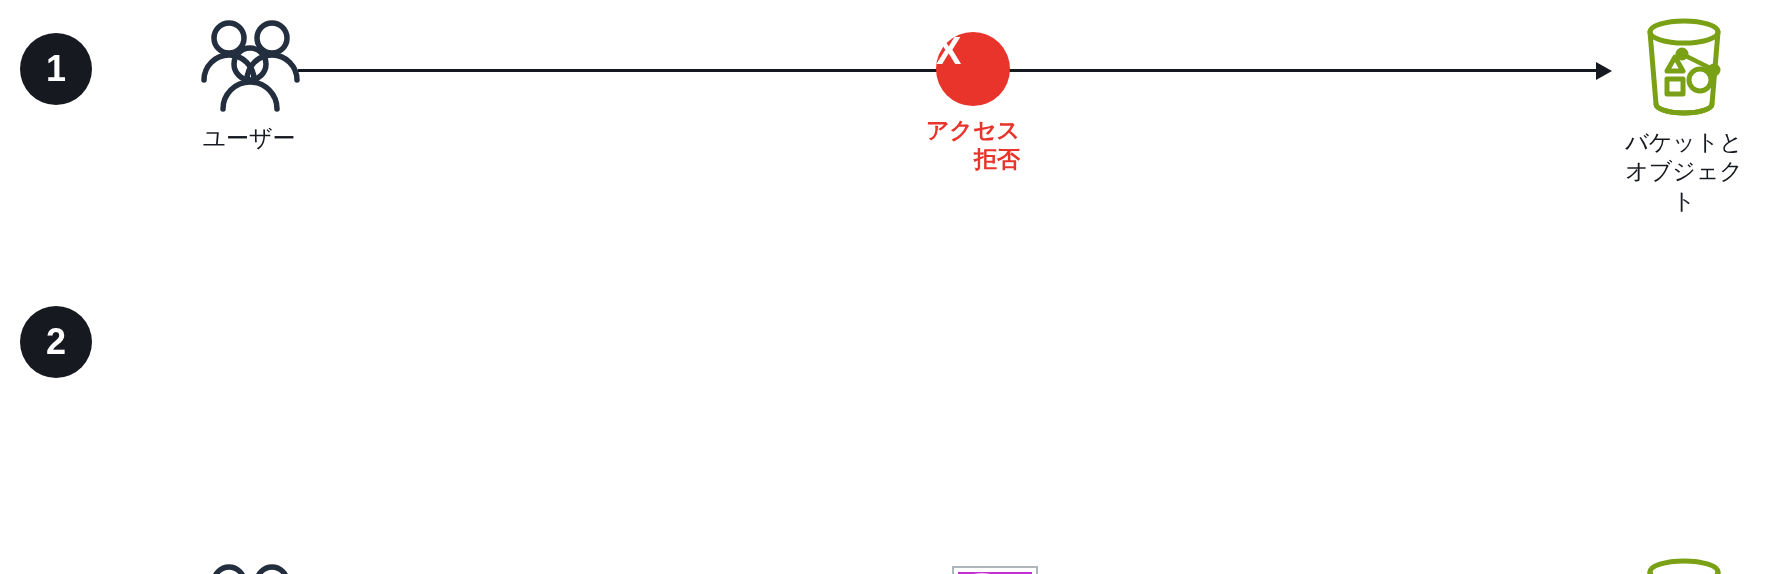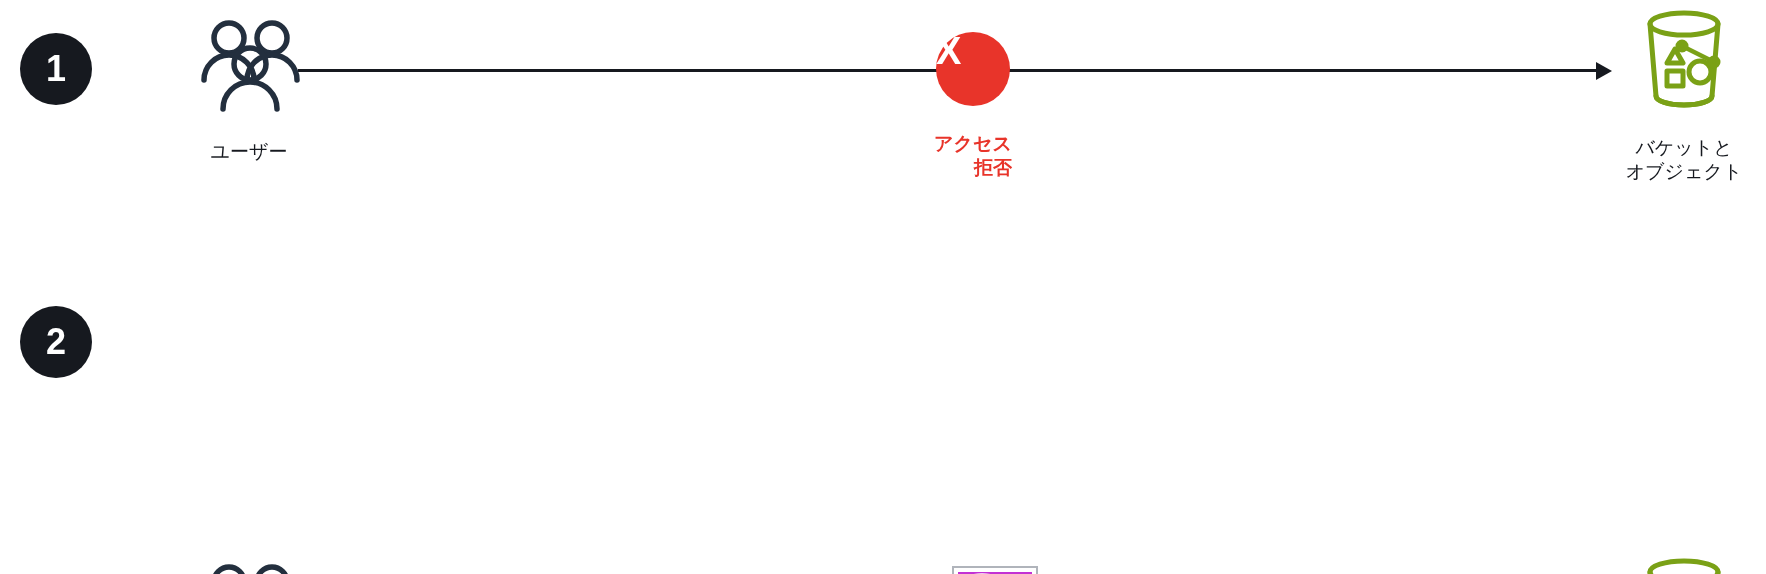--- a/index.html
+++ b/index.html
@@ -50,22 +50,22 @@
     position: absolute;
     display: flex;
     flex-direction: column;
     align-items: center;
   }
   .node .glyph {
     display: block;
     line-height: 0;
   }
   .node .caption {
-    margin-top: 26px;
-    font-size: 19px;
+    margin-top: 10px;
+    font-size: 23px;
     color: #16191f;
     text-align: center;
     line-height: 1.28;
     white-space: pre-line;
   }
   .caption.deny {
     color: #e8342a;
     font-weight: bold;
     text-align: right;
   }
@@ -146,21 +146,21 @@
     </div>
 
     <div class="node" style="left:908px; top:32px; width:130px;">
       <span class="glyph circle-mark deny">
         <span class="x-glyph">X</span>
       </span>
       <span class="caption deny">アクセス
 拒否</span>
     </div>
 
-    <div class="node" style="left:1618px; top:8px; width:132px;">
+    <div class="node" style="left:1618px; top:16px; width:132px;">
       <span class="glyph">
         <svg width="100" height="102" viewBox="0 0 100 102">
           <g fill="none" stroke="#7aa116" stroke-width="5" stroke-linecap="round" stroke-linejoin="round">
             <ellipse cx="50" cy="16" rx="34" ry="11"></ellipse>
             <path d="M16 16 L22 88 a28 9 0 0 0 56 0 L84 16"></path>
             <path d="M22 88 a28 9 0 0 0 56 0"></path>
             <path d="M33 55 L41 41 L49 55 Z"></path>
             <rect x="33" y="63" width="16" height="15"></rect>
             <circle cx="66" cy="64" r="11"></circle>
             <path d="M48 38 L80 54" stroke-width="4.5"></path>

